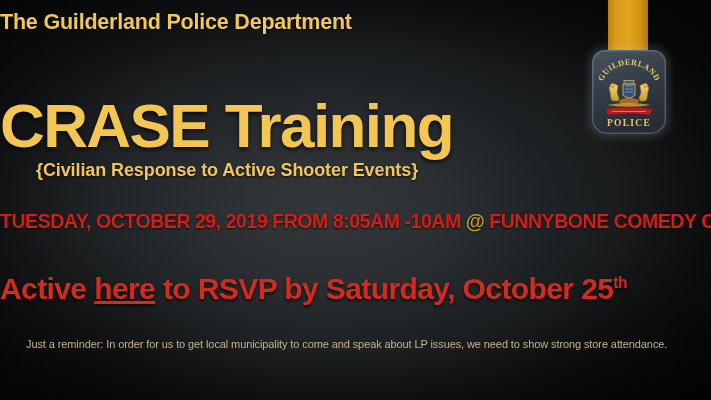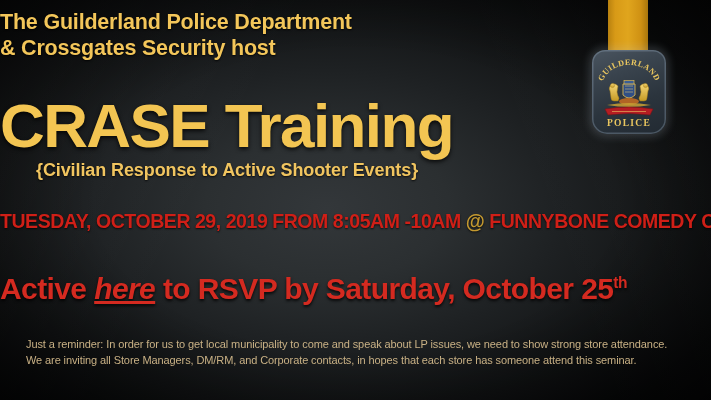--- a/index.html
+++ b/index.html
@@ -116,21 +116,21 @@
   #event-line .at { color: #c59a30; }
 
   #rsvp-line {
     top: 272px;
     font-size: 30px;
     font-weight: bold;
     color: #d42a20;
     letter-spacing: -0.6px;
     text-shadow: 0 2px 3px rgba(0,0,0,0.8);
   }
-  #rsvp-line .u { text-decoration: underline; text-underline-offset: 2px; font-style: italic; }
+  #rsvp-line .u { text-decoration: underline; text-underline-offset: 2px; }
   #rsvp-line sup { font-size: 0.52em; vertical-align: super; }
 
   #fineprint {
     position: absolute;
     top: 336px;
     left: 26px;
     width: 660px;
     color: #c9b185;
     font-size: 11px;
     line-height: 16px;
@@ -180,33 +180,31 @@
 
       <path d="M13,59 q24,-4 48,0 l-3,6 q-21,-3 -42,0 z" fill="#b51d22" stroke="#7d1115" stroke-width="0.6"></path>
       <path d="M20,61.5 h34" stroke="#e8c464" stroke-width="0.8" opacity="0.75"></path>
 
       <text x="37" y="76" text-anchor="middle" font-family="Liberation Serif, serif" font-size="9.5" font-weight="bold" fill="#e9c65f" letter-spacing="1.3">POLICE</text>
     </svg>
   </div>
 
   <div class="line" id="host-line">
     <span class="l1">The Guilderland Police Department</span>
-    <span class="l2">&amp; Crossgates Security host</span>
   </div>
 
   <div class="line" id="main-title">CRASE Training</div>
 
   <div class="line" id="sub-title">{Civilian Response to Active Shooter Events}</div>
 
   <div class="line" id="event-line">
     <span>TUESDAY, OCTOBER 29, 2019 FROM 8:05AM -10AM </span><span class="at">@</span><span> FUNNYBONE COMEDY CLUB</span>
   </div>
 
   <div class="line" id="rsvp-line">
     <span>Active </span><span class="u">here</span><span> to RSVP by Saturday, October 25</span><sup>th</sup>
   </div>
 
   <div id="fineprint">
     <div>Just a reminder: In order for us to get local municipality to come and speak about LP issues, we need to show strong store attendance.</div>
-    <div>We are inviting all Store Managers, DM/RM, and Corporate contacts, in hopes that each store has someone attend this seminar.</div>
   </div>
 
 </div>
 
 </body></html>

